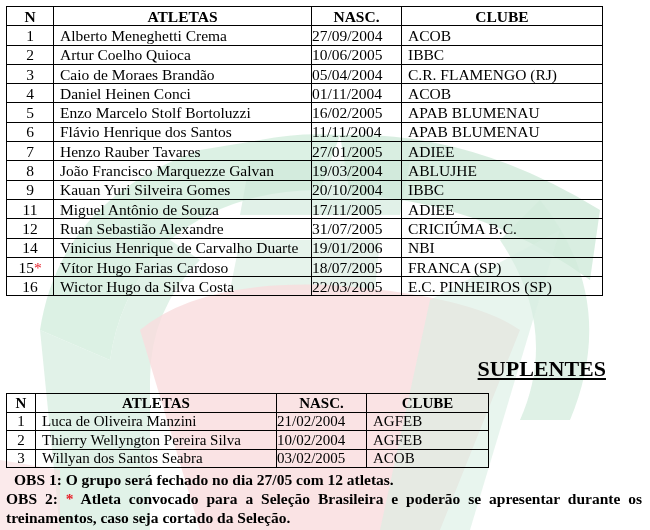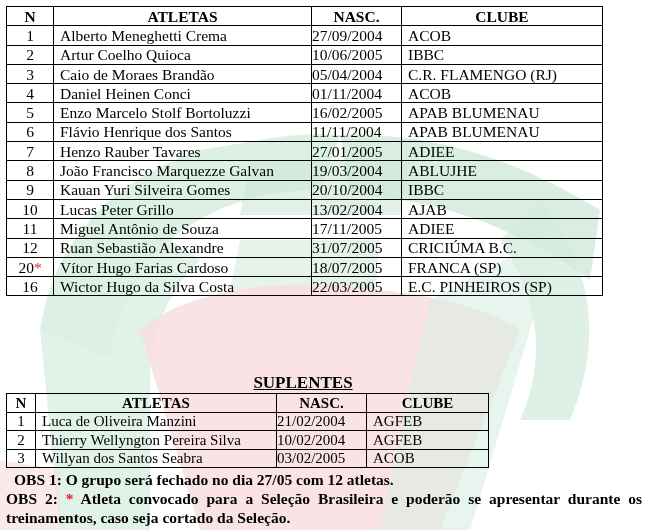--- a/index.html
+++ b/index.html
@@ -22,22 +22,22 @@
     background: transparent;
   }
   th { font-weight: bold; text-align: center; padding: 0; }
   td.n { text-align: center; padding: 0; }
   td.date { padding: 0; }
   .star { color: #e8202a; }
   #main-table { left: 6px; top: 6px; width: 597px; }
   #sup-table { left: 6px; top: 393px; width: 483px; }
   #sup-table td, #sup-table th { font-size: 15px; height: 17.5px; line-height: 16px; }
   .sup-title {
-    position: absolute; left: 0; width: 606px; top: 373px; text-align: center;
-    font-weight: bold; font-size: 17px; text-decoration: underline;
+    position: absolute; left: 0; width: 606px; top: 356px; text-align: right;
+    font-weight: bold; font-size: 22px; text-decoration: underline;
   }
   .obs {
     position: absolute; left: 6px; width: 636px; font-weight: bold; font-size: 15.5px; line-height: 19px;
   }
   #obs1 { top: 470px; margin-left: 8px; }
   #obs2 { top: 489px; text-align: justify; text-align-last: left; }
 </style>
 </head>
 <body>
 
@@ -118,39 +118,39 @@
           <td class="date">19/03/2004</td>
           <td>ABLUJHE</td>
         </tr>
         <tr>
           <td class="n"><span>9</span><span class="star"></span></td>
           <td>Kauan Yuri Silveira Gomes</td>
           <td class="date">20/10/2004</td>
           <td>IBBC</td>
         </tr>
         <tr>
-          <td class="n"><span>10</span><span class="star"></span></td>
-          <td>Lucas Peter Grillo</td>
-          <td class="date">13/02/2004</td>
-          <td>AJAB</td>
-        </tr>
-        <tr>
           <td class="n"><span>11</span><span class="star"></span></td>
           <td>Miguel Antônio de Souza</td>
           <td class="date">17/11/2005</td>
           <td>ADIEE</td>
         </tr>
         <tr>
           <td class="n"><span>12</span><span class="star"></span></td>
           <td>Ruan Sebastião Alexandre</td>
           <td class="date">31/07/2005</td>
           <td>CRICIÚMA B.C.</td>
         </tr>
         <tr>
-          <td class="n"><span>20</span><span class="star">*</span></td>
+          <td class="n"><span>14</span><span class="star"></span></td>
+          <td>Vinicius Henrique de Carvalho Duarte</td>
+          <td class="date">19/01/2006</td>
+          <td>NBI</td>
+        </tr>
+        <tr>
+          <td class="n"><span>15</span><span class="star">*</span></td>
           <td>Vítor Hugo Farias Cardoso</td>
           <td class="date">18/07/2005</td>
           <td>FRANCA (SP)</td>
         </tr>
         <tr>
           <td class="n"><span>16</span><span class="star"></span></td>
           <td>Wictor Hugo da Silva Costa</td>
           <td class="date">22/03/2005</td>
           <td>E.C. PINHEIROS (SP)</td>
         </tr>

